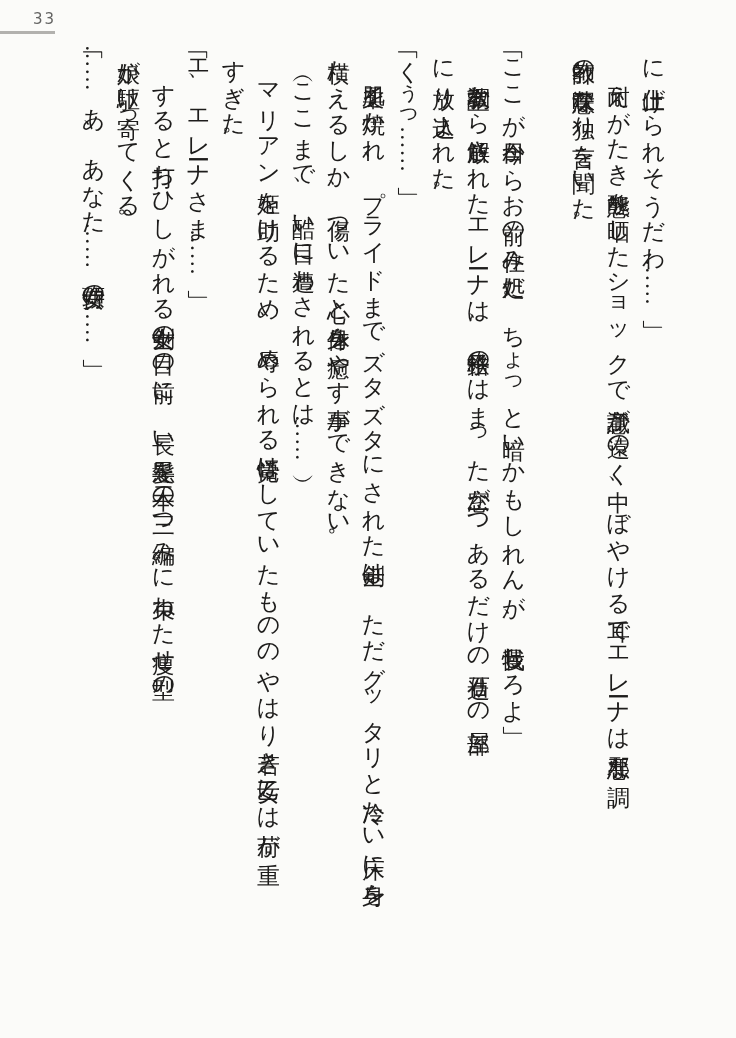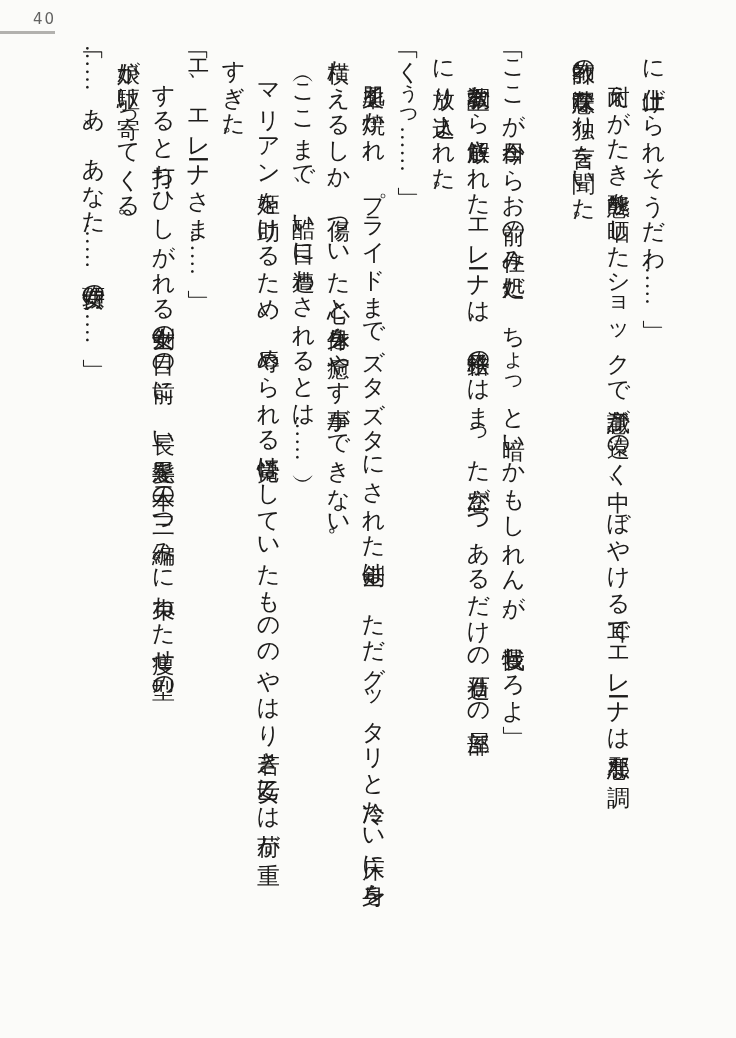--- a/index.html
+++ b/index.html
@@ -59,21 +59,21 @@
     text-indent: 23.5px;
   }
   .line.blank {
     width: 35px; 
   }
 </style>
 </head>
 <body>
 
 <div class="page">
-  <div class="pagenum">40</div>
+  <div class="pagenum">33</div>
   <div class="pagenum-rule"></div>
   <div class="text-block">
       <p class="line">に仕上げられそうだわ……」</p>
       <p class="line indent">耐えがたき醜態を晒したショックで意識が遠のく中、ぼやける耳でエレーナは邪悪な調</p>
       <p class="line">教師の意味深な独り言を聞いた。</p>
       <p class="line blank"></p>
       <p class="line">「ここが今日からお前の住み処だ。ちょっと暗いかもしれんが、我慢しろよ」</p>
       <p class="line indent">調教室から解放されたエレーナは、鉄格子のはまった窓が一つあるだけの石造りの部屋</p>
       <p class="line">に放り込まれた。</p>
       <p class="line">「くぅっ……」</p>

